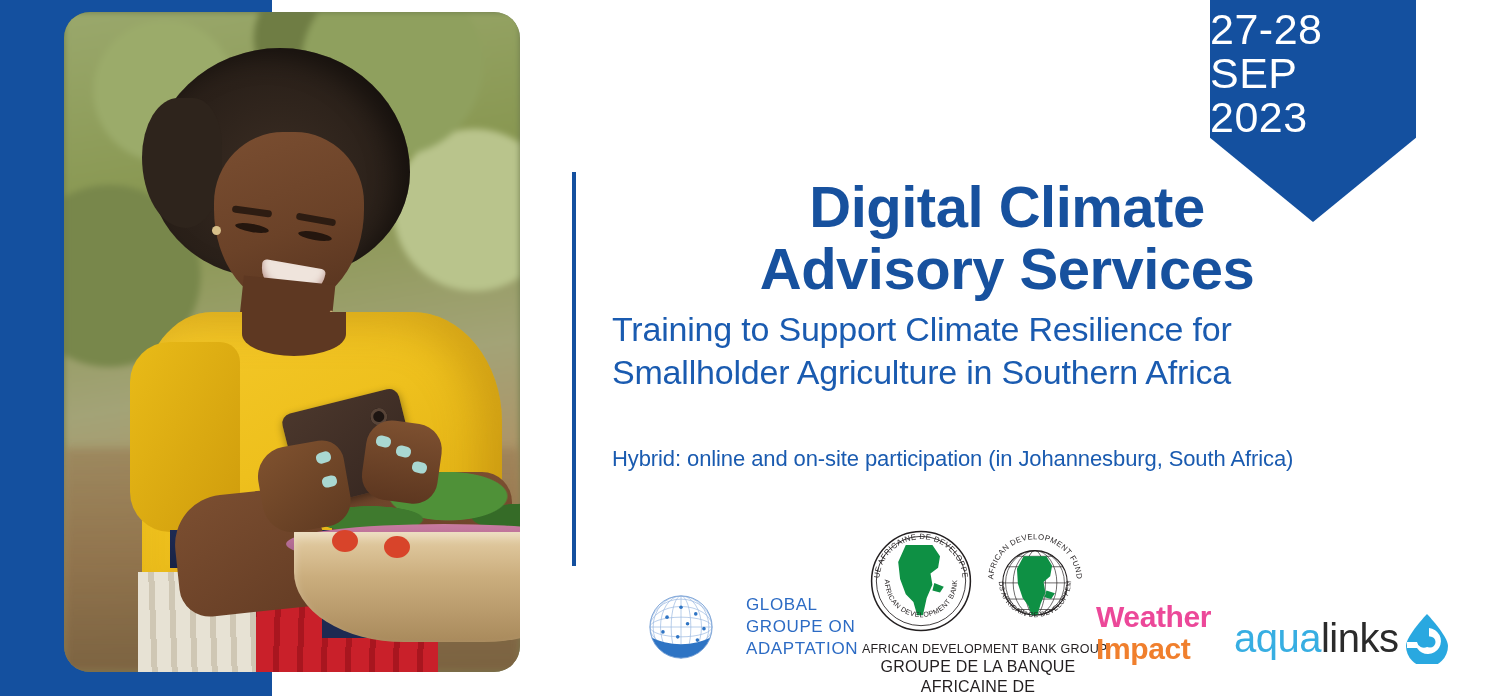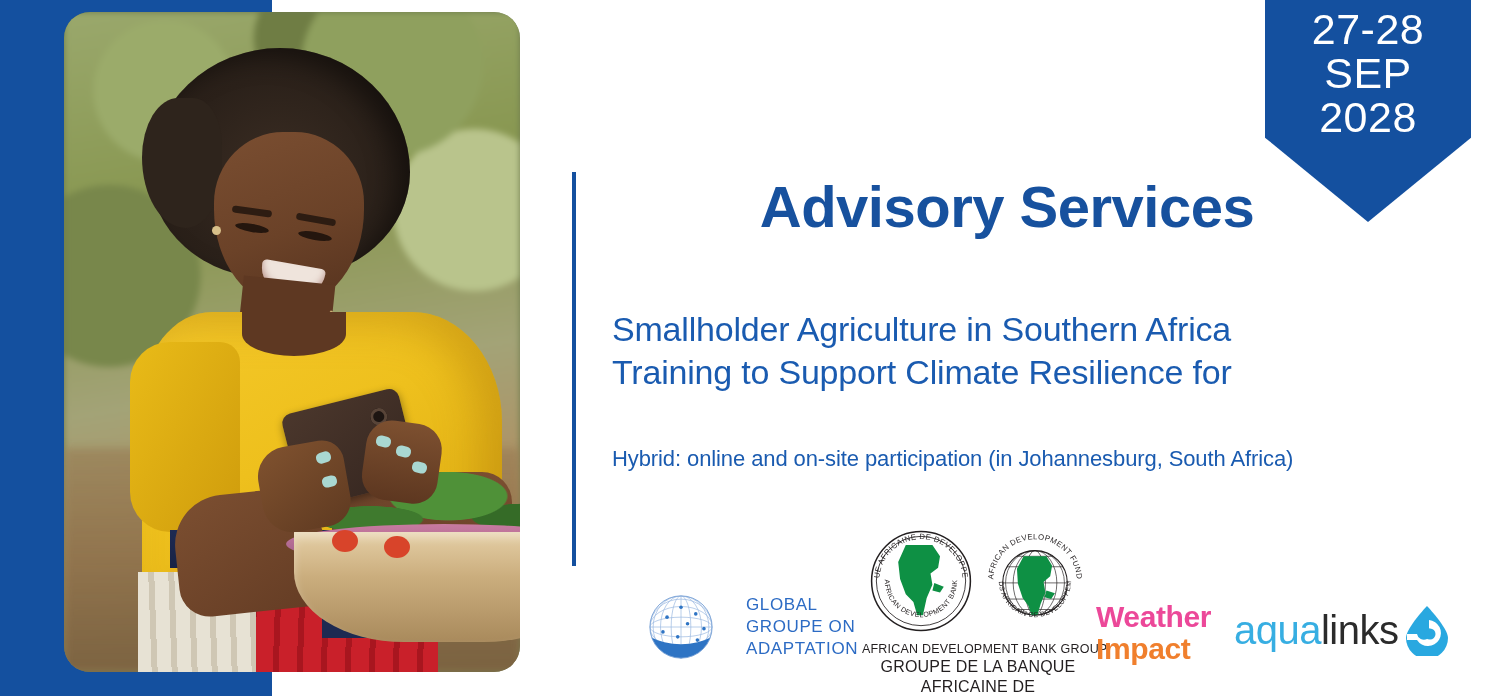--- a/index.html
+++ b/index.html
@@ -260,27 +260,27 @@
   }
   .belt-buckle {
     position: absolute; left: 214px; top: 540px;
     width: 26px; height: 16px;
     background: #cfcfcf; border-radius: 3px;
   }
 
   
   .ribbon {
     position: absolute;
-    left: 1265px; top: 0;
+    left: 1210px; top: 0;
     width: 206px; height: 222px;
     background: #14509F;
     clip-path: polygon(0 0, 100% 0, 100% 62%, 50% 100%, 0 62%);
     display: flex;
     flex-direction: column;
-    align-items: center;
+    align-items: flex-start;
     padding-top: 8px;
     box-sizing: border-box;
   }
   .ribbon span {
     display: block;
     color: #ffffff;
     font-size: 43px;
     font-weight: 400;
     line-height: 1.02;
     letter-spacing: 0.5px;
@@ -358,21 +358,21 @@
     white-space: nowrap;
   }
   .afdb-name .fr { font-size: 16px; white-space: normal; }
 
   
   .wi { position: absolute; left: 484px; top: 82px; line-height: 1.0; }
   .wi .w1 { color: #ec4899; font-size: 30px; font-weight: 700; letter-spacing: -0.4px; }
   .wi .w2 { color: #F07F2D; font-size: 30px; font-weight: 700; letter-spacing: -0.4px; margin-top: 2px; }
 
   
-  .aqua { position: absolute; left: 622px; top: 84px; display: flex; align-items: center; }
+  .aqua { position: absolute; left: 622px; top: 92px; display: flex; align-items: center; }
   .aqua .a1 { color: #37AEE2; font-size: 40px; letter-spacing: -0.5px; }
   .aqua .a2 { color: #2b2b2b; font-size: 40px; letter-spacing: -0.5px; }
   .aqua-drop { margin-left: 4px; }
 </style>
 </head>
 <body>
 
 <div id="banner">
 
   <div class="left-panel"></div>
@@ -416,32 +416,33 @@
       <div class="nail n2"></div>
       <div class="nail n3"></div>
       <div class="nail n4"></div>
       <div class="nail n5"></div>
     </div>
   </div>
 
   <div class="ribbon">
     <span>27-28</span>
     <span>SEP</span>
-    <span>2028</span>
+    <span>2023</span>
   </div>
 
   <div class="vrule"></div>
 
   <div class="content">
     <div class="title">
+      <div>Digital Climate</div>
       <div>Advisory Services</div>
     </div>
     <div class="subtitle">
+      <div>Training to Support Climate Resilience for</div>
       <div>Smallholder Agriculture in Southern Africa</div>
-      <div>Training to Support Climate Resilience for</div>
     </div>
     <div class="hybrid">Hybrid: online and on-site participation (in Johannesburg, South Africa)</div>
   </div>
 
   <div class="logos">
 
     <div class="gca">
       <svg width="82" height="82" viewBox="0 0 100 100">
         <defs>
           <clipPath id="gclip">

